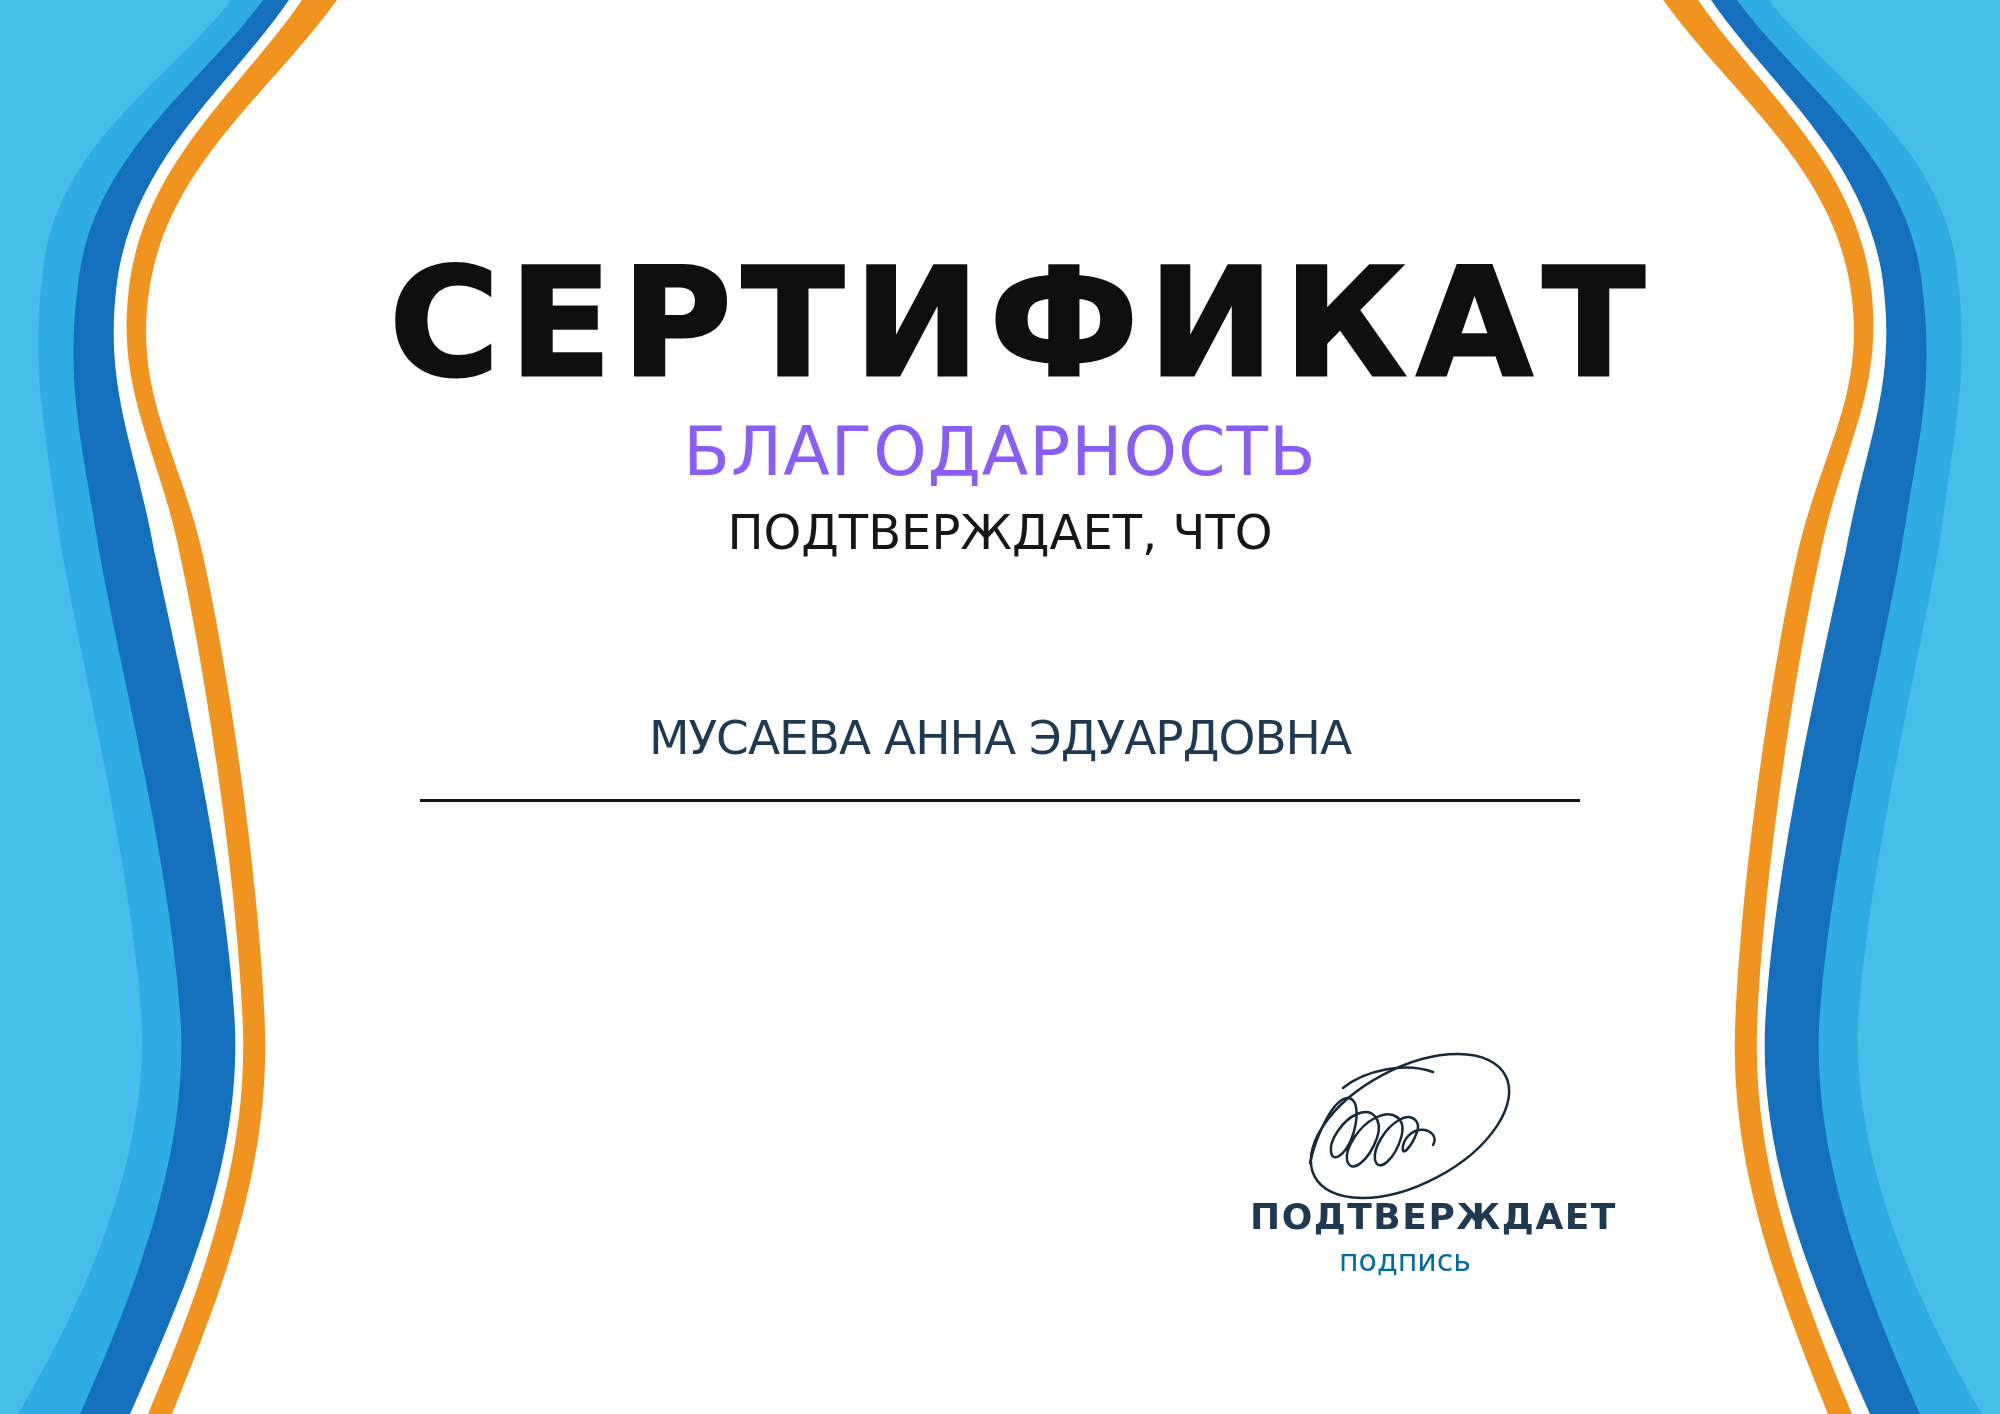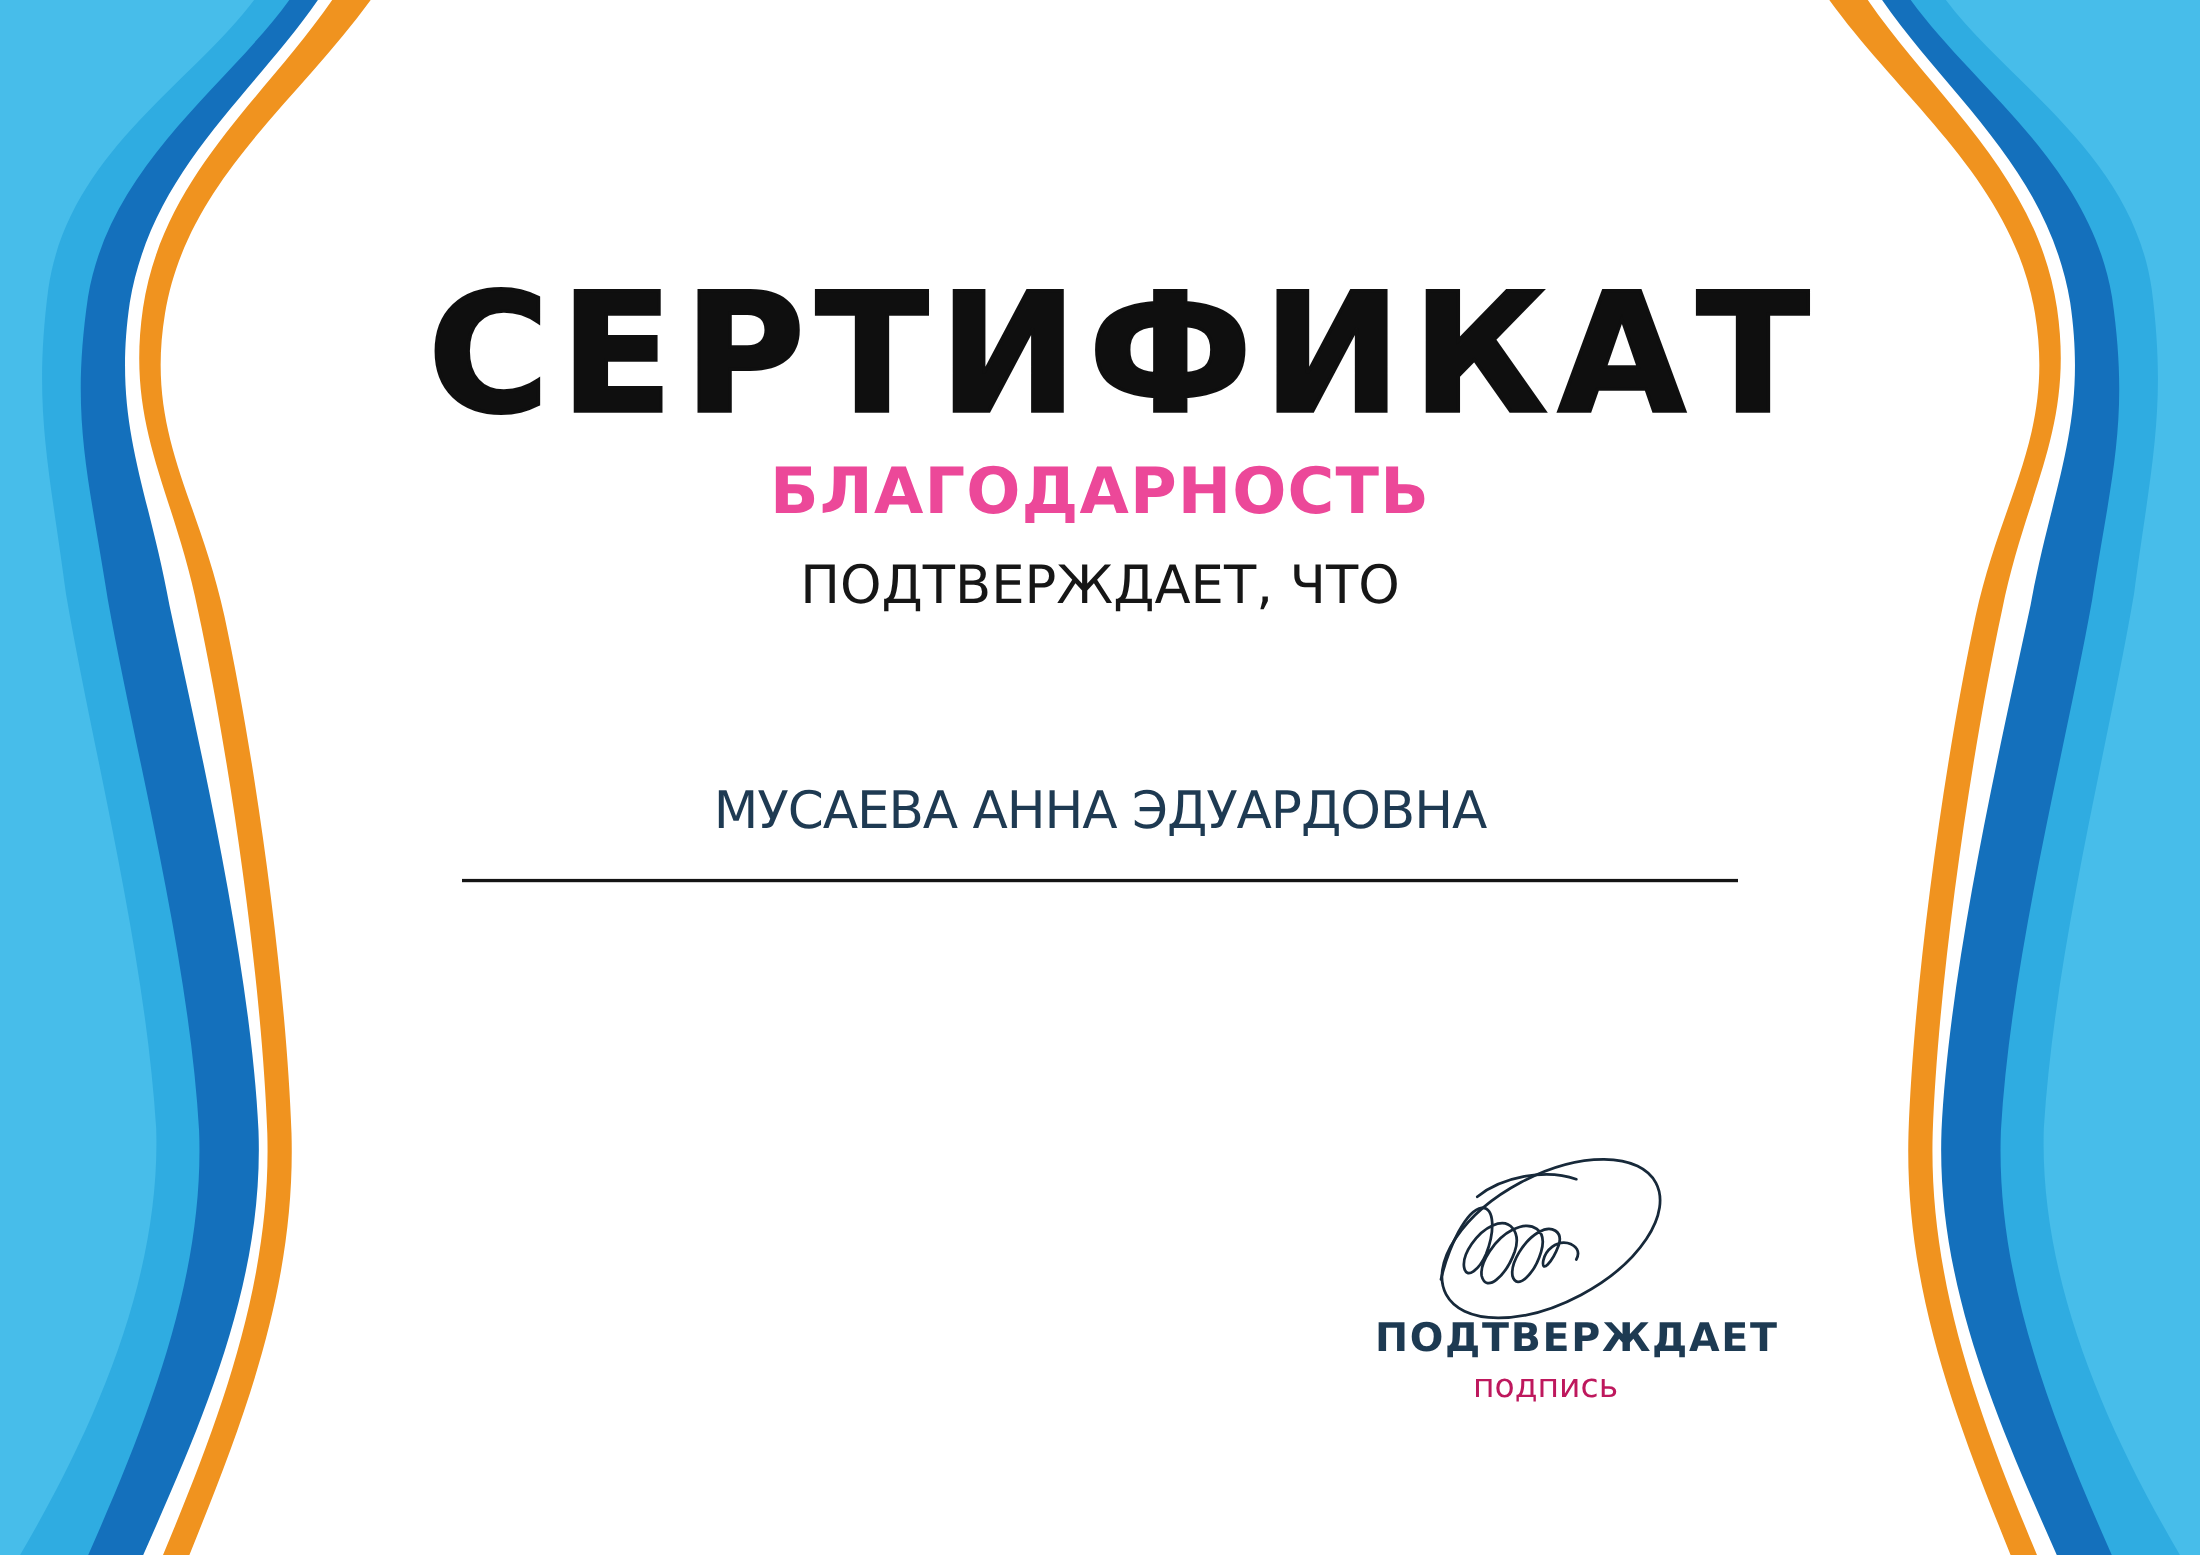--- a/index.html
+++ b/index.html
@@ -36,24 +36,24 @@
     font-size: 150px;
     line-height: 1.0;
     font-weight: 700;
     letter-spacing: 10px;
     color: #0f0f0f;
     margin-left: 22px;
     -webkit-text-stroke: 3px #0f0f0f;
   }
   .subtitle {
     top: 412px;
-    font-size: 58px;
-    font-weight: 700;
+    font-size: 68px;
+    font-weight: 400;
     letter-spacing: 1px;
-    color: #ec4899;
+    color: #8b5cf6;
   }
   .confirms {
     top: 504px;
     font-size: 48px;
     font-weight: 400;
     color: #161616;
   }
   .recipient {
     top: 710px;
     font-size: 47px;
@@ -89,21 +89,21 @@
     top: 1196px;
     font-size: 36px;
     font-weight: 700;
     letter-spacing: 1.5px;
     color: #1D3A52;
   }
   .signature-caption {
     top: 1243px;
     font-size: 30px;
     font-weight: 400;
-    color: #be185d;
+    color: #0369a1;
   }
 </style>
 </head>
 <body>
 
 <div class="page">
 
   <svg class="border-deco left" viewBox="0 0 450 1414" preserveAspectRatio="none" aria-hidden="true">
     <path fill="#F0931F" d="M337,0 C268,95 170,165 150,285 C132,395 180,450 204,560 C232,690 260,890 265,1030 C269,1170 222,1290 172,1414 L0,1414 L0,0 Z"></path>
     <path fill="#FFFFFF" d="M302,0 C240,90 148,160 130,280 C114,390 158,445 180,555 C208,685 238,890 243,1030 C247,1165 200,1290 148,1414 L0,1414 L0,0 Z"></path>

